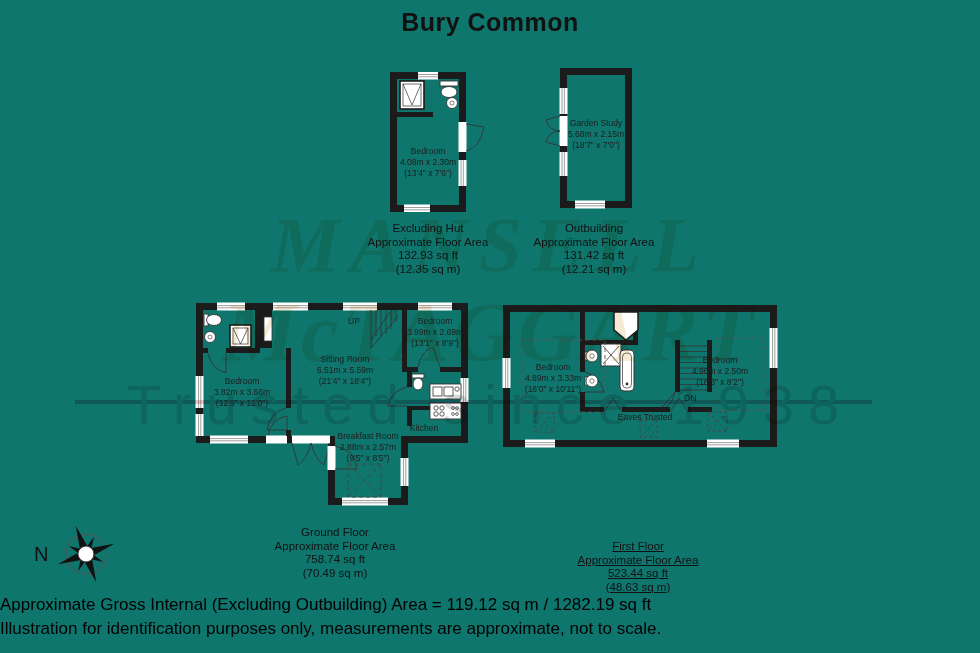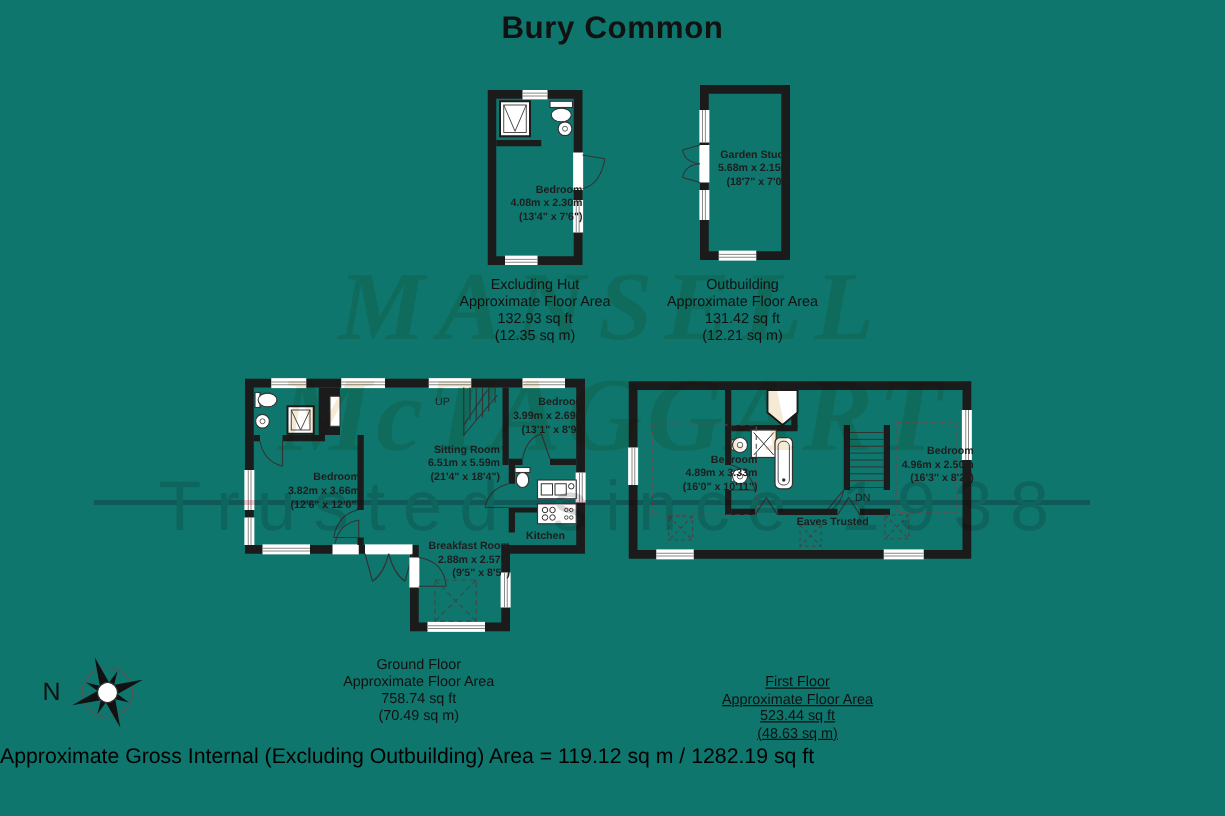--- a/index.html
+++ b/index.html
@@ -1,21 +1,21 @@
 <!DOCTYPE html>
 <html><head>
 <meta charset="utf-8">
 <style>
   html,body{margin:0;padding:0;background:#fff;}
   .canvas{position:relative;width:980px;height:653px;background:#0f766e;overflow:hidden;
           font-family:"Liberation Sans",sans-serif;color:#111;}
   .title{position:absolute;top:8px;left:0;width:100%;text-align:center;
          font-size:25px;font-weight:bold;letter-spacing:.5px;}
   .plan{position:absolute;}
-  .t3{position:absolute;text-align:right;font-size:8.5px;line-height:11px;color:#1d1d1d;font-weight:bold;}
+  .t3{position:absolute;text-align:center;font-size:8.5px;line-height:11px;color:#1d1d1d;}
   .t3 span{display:block;white-space:nowrap;}
   .tiny{position:absolute;font-size:8.5px;color:#1d1d1d;}
   .cap{position:absolute;width:160px;text-align:center;font-size:11.5px;line-height:13.5px;color:#111;}
   .cap span{display:block;white-space:nowrap;}
   .footer{position:absolute;left:0;width:100%;text-align:left;font-size:17px;color:#000;}
   .wm{position:absolute;left:0;top:0;width:980px;height:653px;pointer-events:none;
       mix-blend-mode:multiply;}
   .wm-brand{position:absolute;left:0;width:100%;text-align:center;
       font-family:"Liberation Serif",serif;font-style:italic;font-weight:bold;}
   .wm-tag{position:absolute;left:90px;width:800px;text-align:center;
@@ -346,20 +346,21 @@
           <path d="M-19,0 L-3,-3.2 L-3,3.2 Z"></path>
           <path d="M19,0 L3,-3.2 L3,3.2 Z"></path>
         </g>
         <circle r="8" fill="#fff" stroke="#333" stroke-width="1"></circle>
       </g>
     </svg>
     <div class="nlabel" style="left:-4px;top:26px;">N</div>
   </div>
 
   <div class="footer" style="top:595px;">Approximate Gross Internal (Excluding Outbuilding) Area = 119.12 sq m / 1282.19 sq ft</div>
+  <div class="footer" style="top:619px;">Illustration for identification purposes only, measurements are approximate, not to scale.</div>
 
   <div class="wm">
     <div class="wm-pink" style="left:75px;top:400px;width:797px;background:#f4c2cc;"></div>
     <div class="wm-brand" style="top:284px;font-size:84px;letter-spacing:4px;color:#f5ead6;">McTAGGART</div>
     <div class="wm-brand" style="top:200px;font-size:78px;letter-spacing:10px;color:#f5ead6;">MANSELL</div>
     <div class="wm-tag" style="top:372px;color:#d9d9d9;">Trusted since 1938</div>
   </div>
 
 </div>
 

